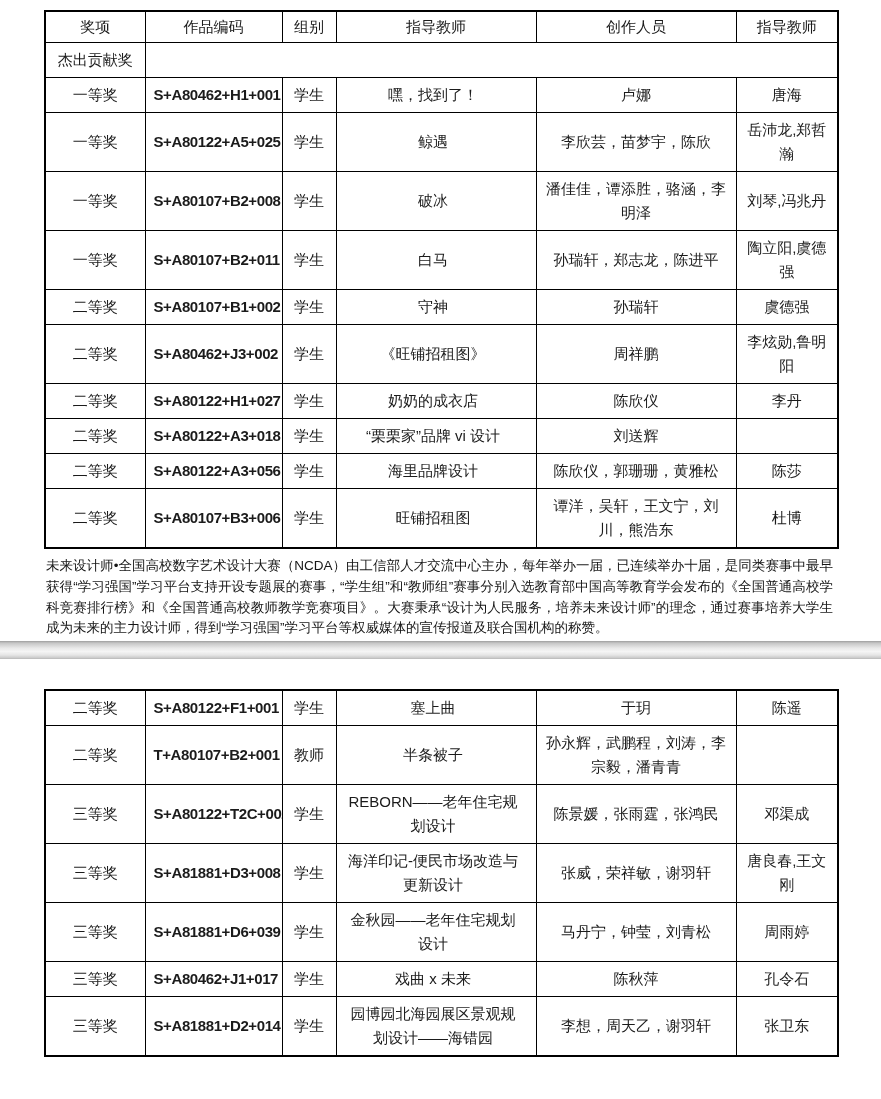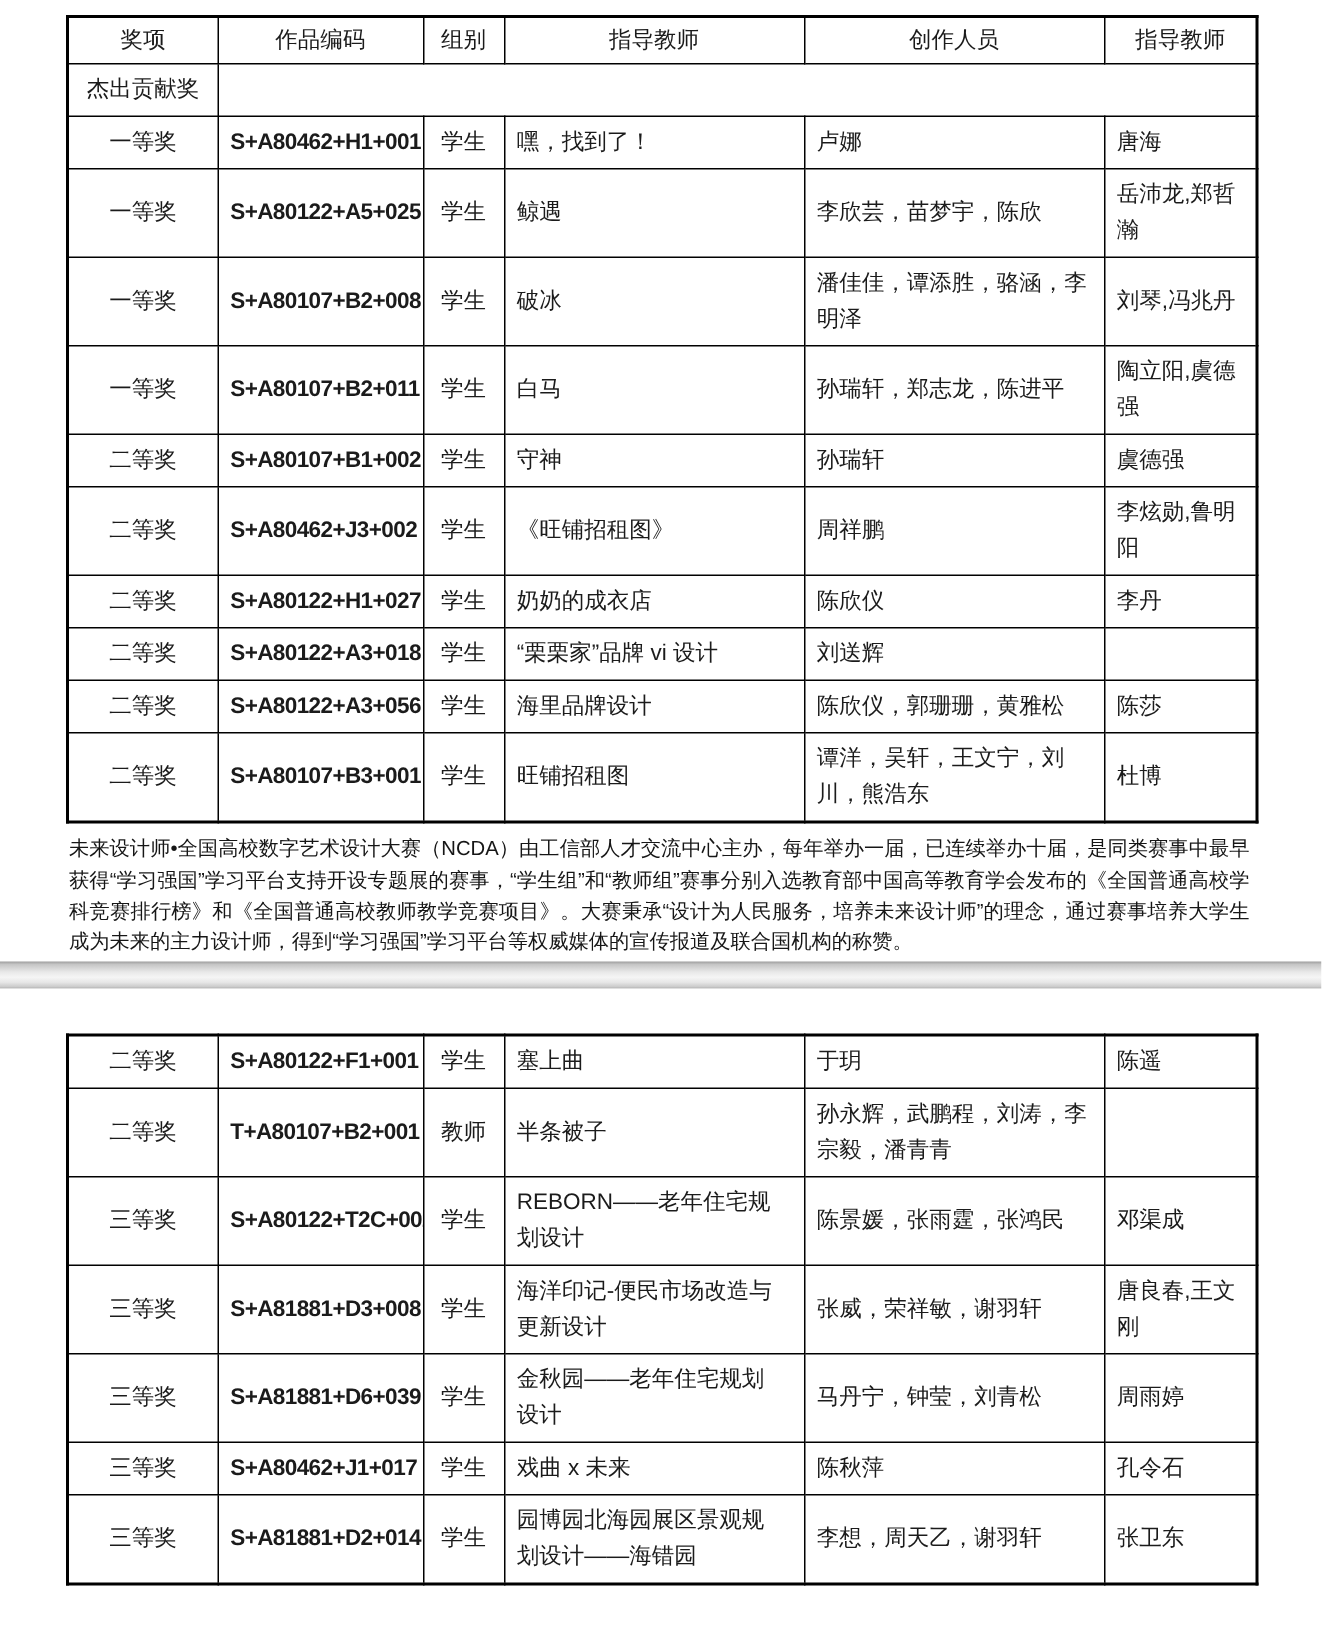--- a/index.html
+++ b/index.html
@@ -31,21 +31,21 @@
     word-break: break-word;
     overflow: hidden;
   }
   table.awards th {
     font-weight: 500;
     text-align: center;
     padding: 3px 4px;
     height: 31px;
   }
   .td-center { text-align: center; }
-  .td-left   { text-align: left; }
+  .td-left   { text-align: center; }
   .td-title  { padding-right: 14px !important; }
   .td-code {
     font-size: 13.5px;
     font-weight: 600;
     letter-spacing: -0.4px;
     white-space: nowrap;
     text-align: right;
   }
   tr.special-row td { height: 25px; }
 
@@ -162,21 +162,21 @@
         <tr>
           <td class="td-center">二等奖</td>
           <td class="td-center td-code">S+A80122+A3+056</td>
           <td class="td-center">学生</td>
           <td class="td-left td-title">海里品牌设计</td>
           <td class="td-left">陈欣仪，郭珊珊，黄雅松</td>
           <td class="td-left">陈莎</td>
         </tr>
         <tr>
           <td class="td-center">二等奖</td>
-          <td class="td-center td-code">S+A80107+B3+001</td>
+          <td class="td-center td-code">S+A80107+B3+006</td>
           <td class="td-center">学生</td>
           <td class="td-left td-title">旺铺招租图</td>
           <td class="td-left">谭洋，吴轩，王文宁，刘川，熊浩东</td>
           <td class="td-left">杜博</td>
         </tr>
       </tbody>
   </table>
 
   <p class="intro">未来设计师•全国高校数字艺术设计大赛（NCDA）由工信部人才交流中心主办，每年举办一届，已连续举办十届，是同类赛事中最早获得“学习强国”学习平台支持开设专题展的赛事，“学生组”和“教师组”赛事分别入选教育部中国高等教育学会发布的《全国普通高校学科竞赛排行榜》和《全国普通高校教师教学竞赛项目》。大赛秉承“设计为人民服务，培养未来设计师”的理念，通过赛事培养大学生成为未来的主力设计师，得到“学习强国”学习平台等权威媒体的宣传报道及联合国机构的称赞。</p>
 </div>

